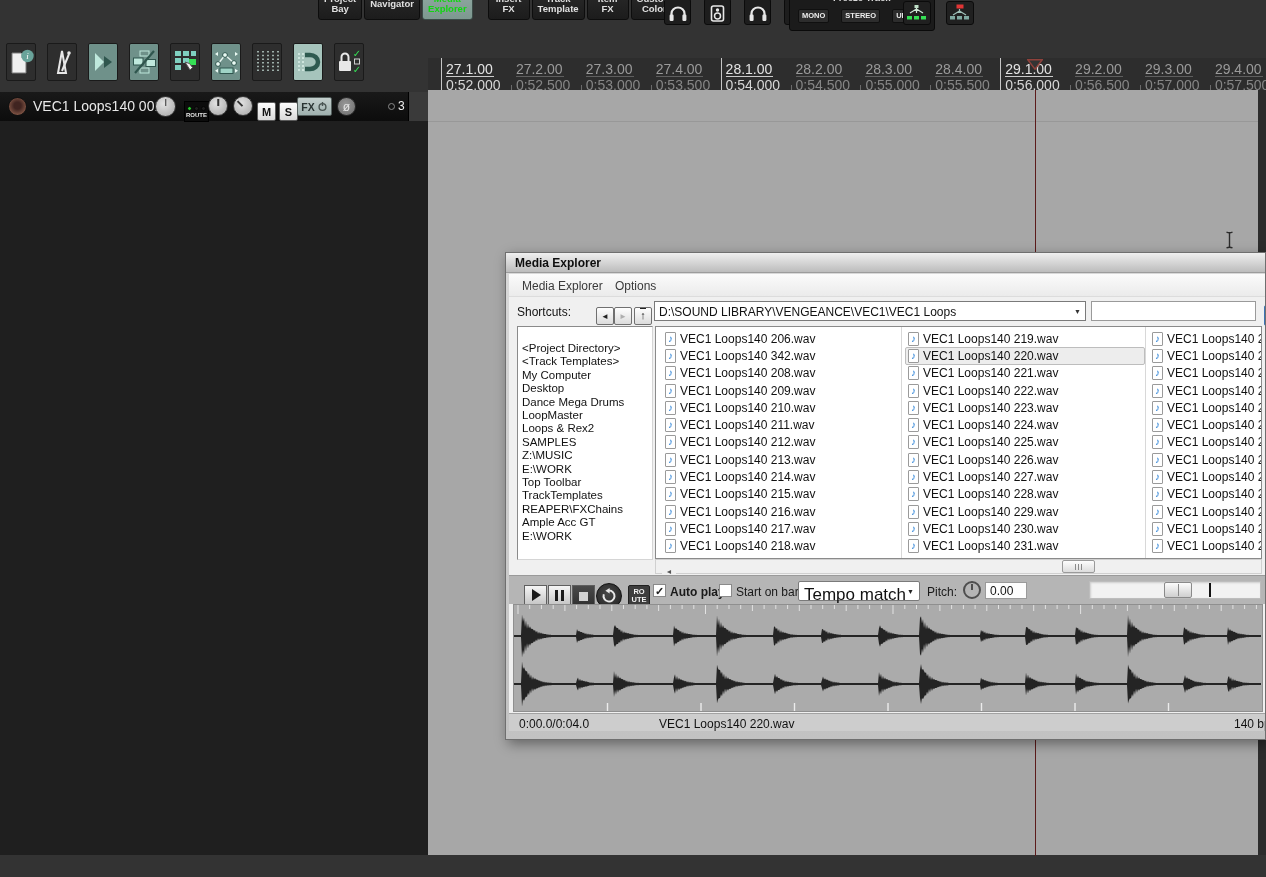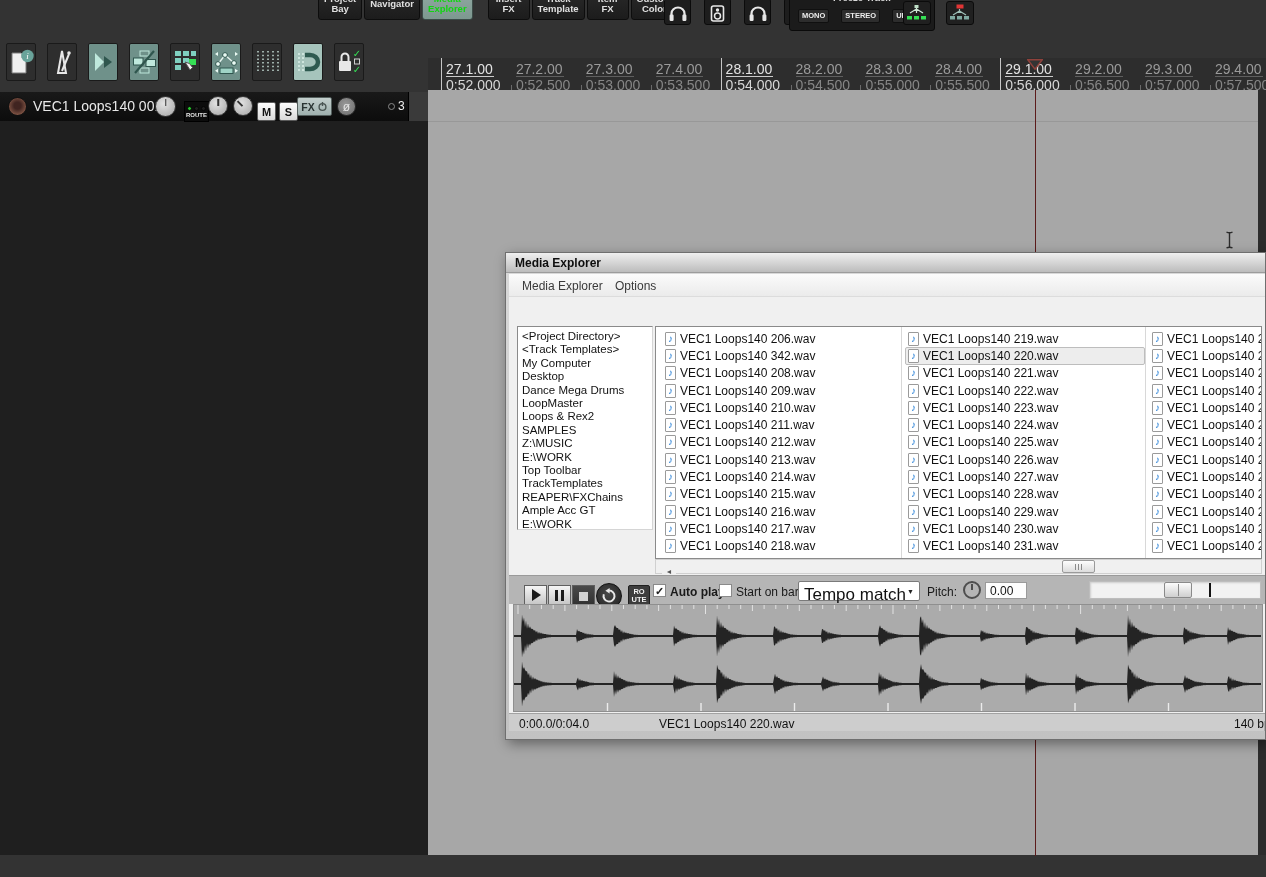--- a/index.html
+++ b/index.html
@@ -103,22 +103,22 @@
   .navbtn.dis .arr{color:#aeaeae;}
   .navbtn .up{font-size:11px;line-height:13px;display:inline-block;border-top:1px solid #222;padding-top:0px;}
   .nb0{left:82px;} .nb1{left:100px;} .nb2{left:120px;}
   .pathcombo{position:absolute;left:145px;top:3px;width:432px;height:20px;background:#fff;border:1px solid #7a7a7a;}
   .pathtext{position:absolute;left:4px;top:3px;font-size:12px;color:#111;white-space:nowrap;}
   .cbarrow{position:absolute;right:4px;top:6px;font-size:7px;color:#333;}
   .filterbox{position:absolute;left:582px;top:3px;width:165px;height:20px;background:#fff;border:1px solid #9a9a9a;
     font-size:12px;padding:0 4px;}
   .listbtn{position:absolute;left:750px;top:2px;width:26px;height:21px;background:linear-gradient(#fefefe,#e2e2e2);
     border:1px solid #3f74b5;border-radius:2px;font-size:12px;color:#111;text-align:left;padding-left:5px;}
-  .sclist{position:absolute;left:8px;top:52px;width:136px;height:204px;background:#fff;
-    border:1px solid #8a8a8a;border-right-color:#d5d5d5;border-bottom-color:#d5d5d5;overflow:hidden;padding-top:3px;}
+  .sclist{position:absolute;left:8px;top:52px;width:136px;height:234px;background:#fff;
+    border:1px solid #8a8a8a;border-right-color:#d5d5d5;border-bottom-color:#d5d5d5;overflow:hidden;padding-top:15px;}
   .sc-item{font-size:11.5px;color:#111;line-height:13.4px;padding-left:4px;white-space:nowrap;}
   .filelist{position:absolute;left:146px;top:52px;width:607px;height:233px;background:#fff;
     border:1px solid #8a8a8a;overflow:hidden;}
   .fcol{position:absolute;top:3px;width:240px;}
   .fsep{position:absolute;top:0;width:1px;height:100%;background:#d8d8d8;}
   .frow{position:relative;height:17.3px;display:flex;align-items:center;border:1px solid transparent;}
   .frow.sel{background:#ededed;border:1px solid #bdbdbd;border-radius:2px;}
   .file-ico{width:11px;height:14px;background:#fff;border:1px solid #9a9a9a;border-radius:1px;margin:0 4px 0 2px;
     display:inline-flex;align-items:center;justify-content:center;flex:none;
     font-size:10px;color:#1e7ad4;line-height:10px;}
@@ -462,20 +462,32 @@
   </div>
 
   <div class="mewin">
     <div class="metitle">
       <span>Media Explorer</span>
     </div>
     <div class="meclient">
       <div class="memenu">
         <span class="mi m0">Media Explorer</span>
         <span class="mi m1">Options</span>
+      </div>
+      <div class="menav">
+        <span class="sclabel">Shortcuts:</span>
+        <button class="navbtn nb0"><span class="arr">◄</span></button>
+        <button class="navbtn nb1 dis"><span class="arr">►</span></button>
+        <button class="navbtn nb2"><span class="up">↑</span></button>
+        <div class="pathcombo">
+          <span class="pathtext">D:\SOUND LIBRARY\VENGEANCE\VEC1\VEC1 Loops</span>
+          <span class="cbarrow">▼</span>
+        </div>
+        <input class="filterbox" value="" style="">
+        <button class="listbtn">L</button>
       </div>
       <div class="sclist">
           <div class="sc-item">&lt;Project Directory&gt;</div>
           <div class="sc-item">&lt;Track Templates&gt;</div>
           <div class="sc-item">My Computer</div>
           <div class="sc-item">Desktop</div>
           <div class="sc-item">Dance Mega Drums</div>
           <div class="sc-item">LoopMaster</div>
           <div class="sc-item">Loops &amp; Rex2</div>
           <div class="sc-item">SAMPLES</div>

